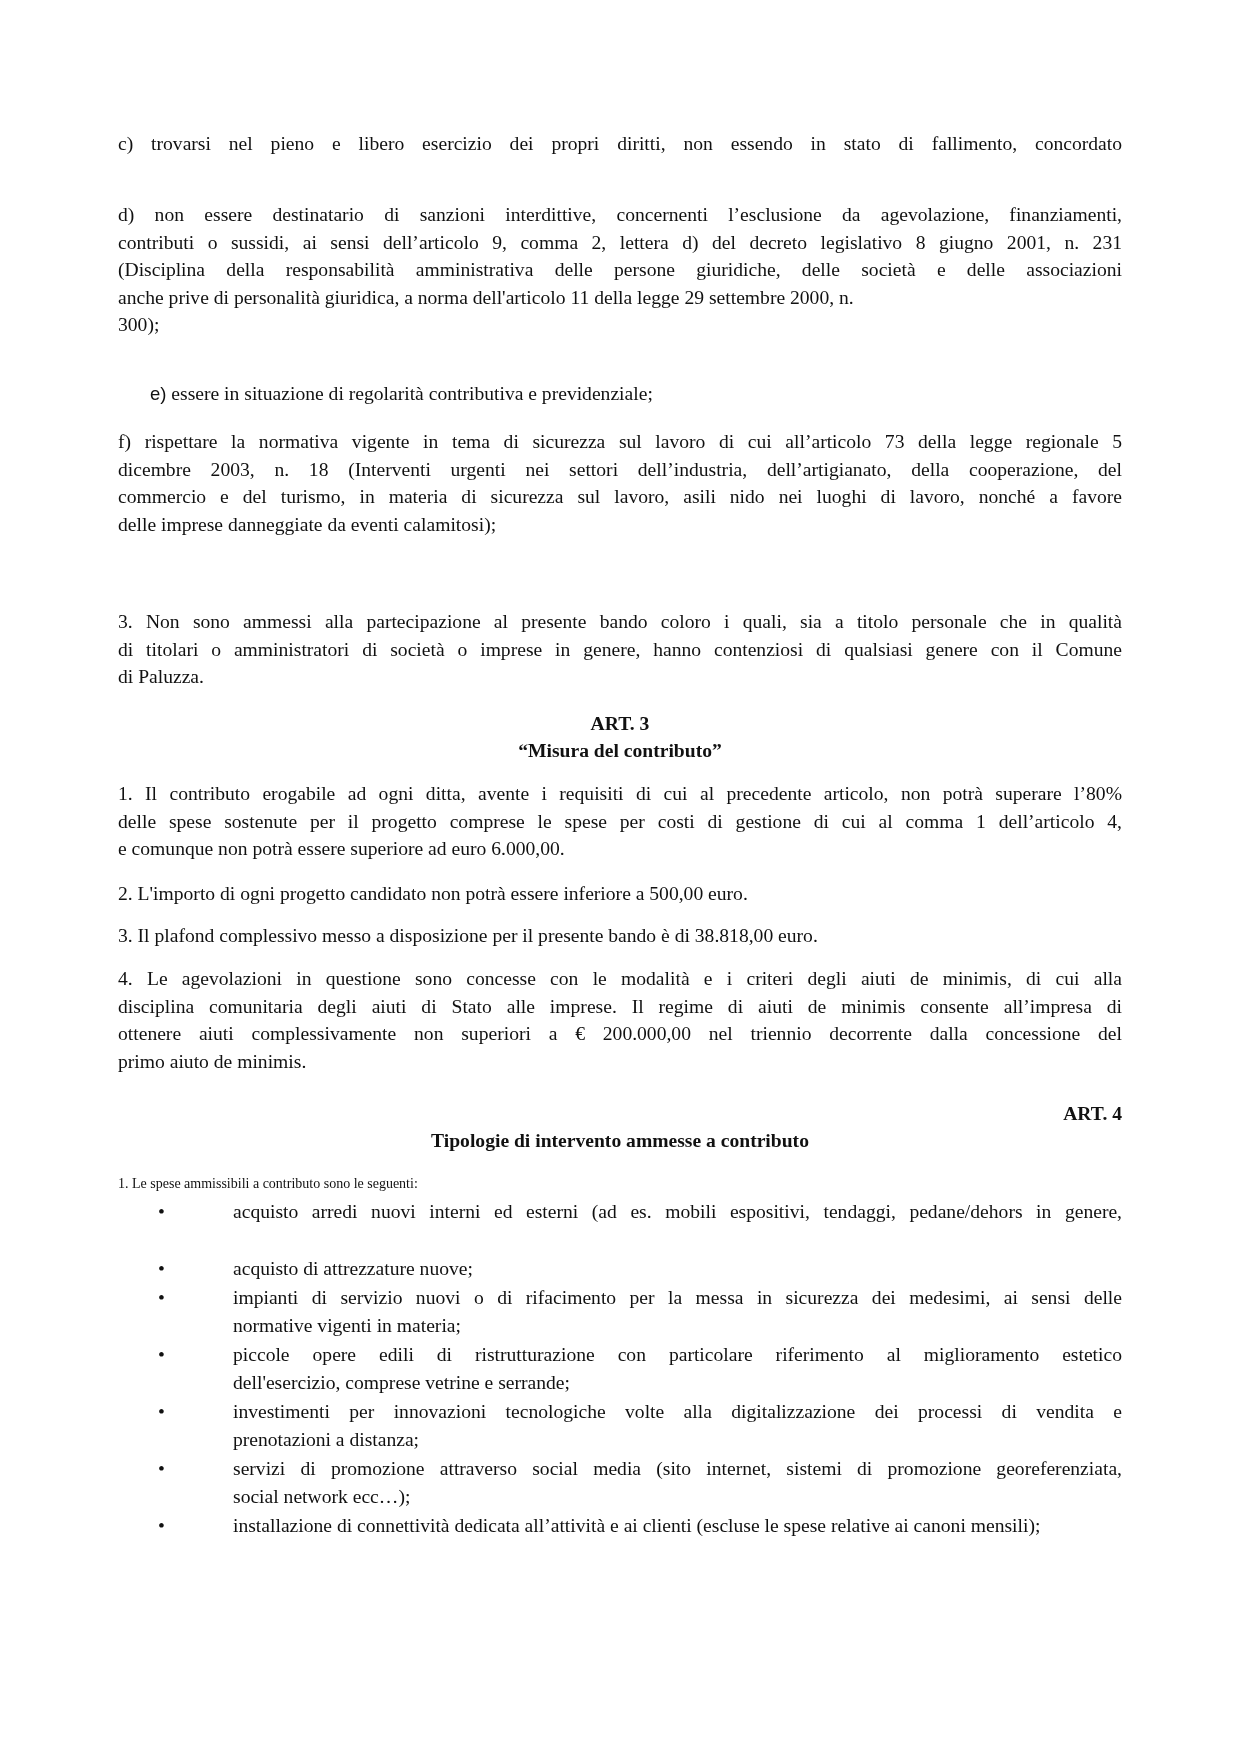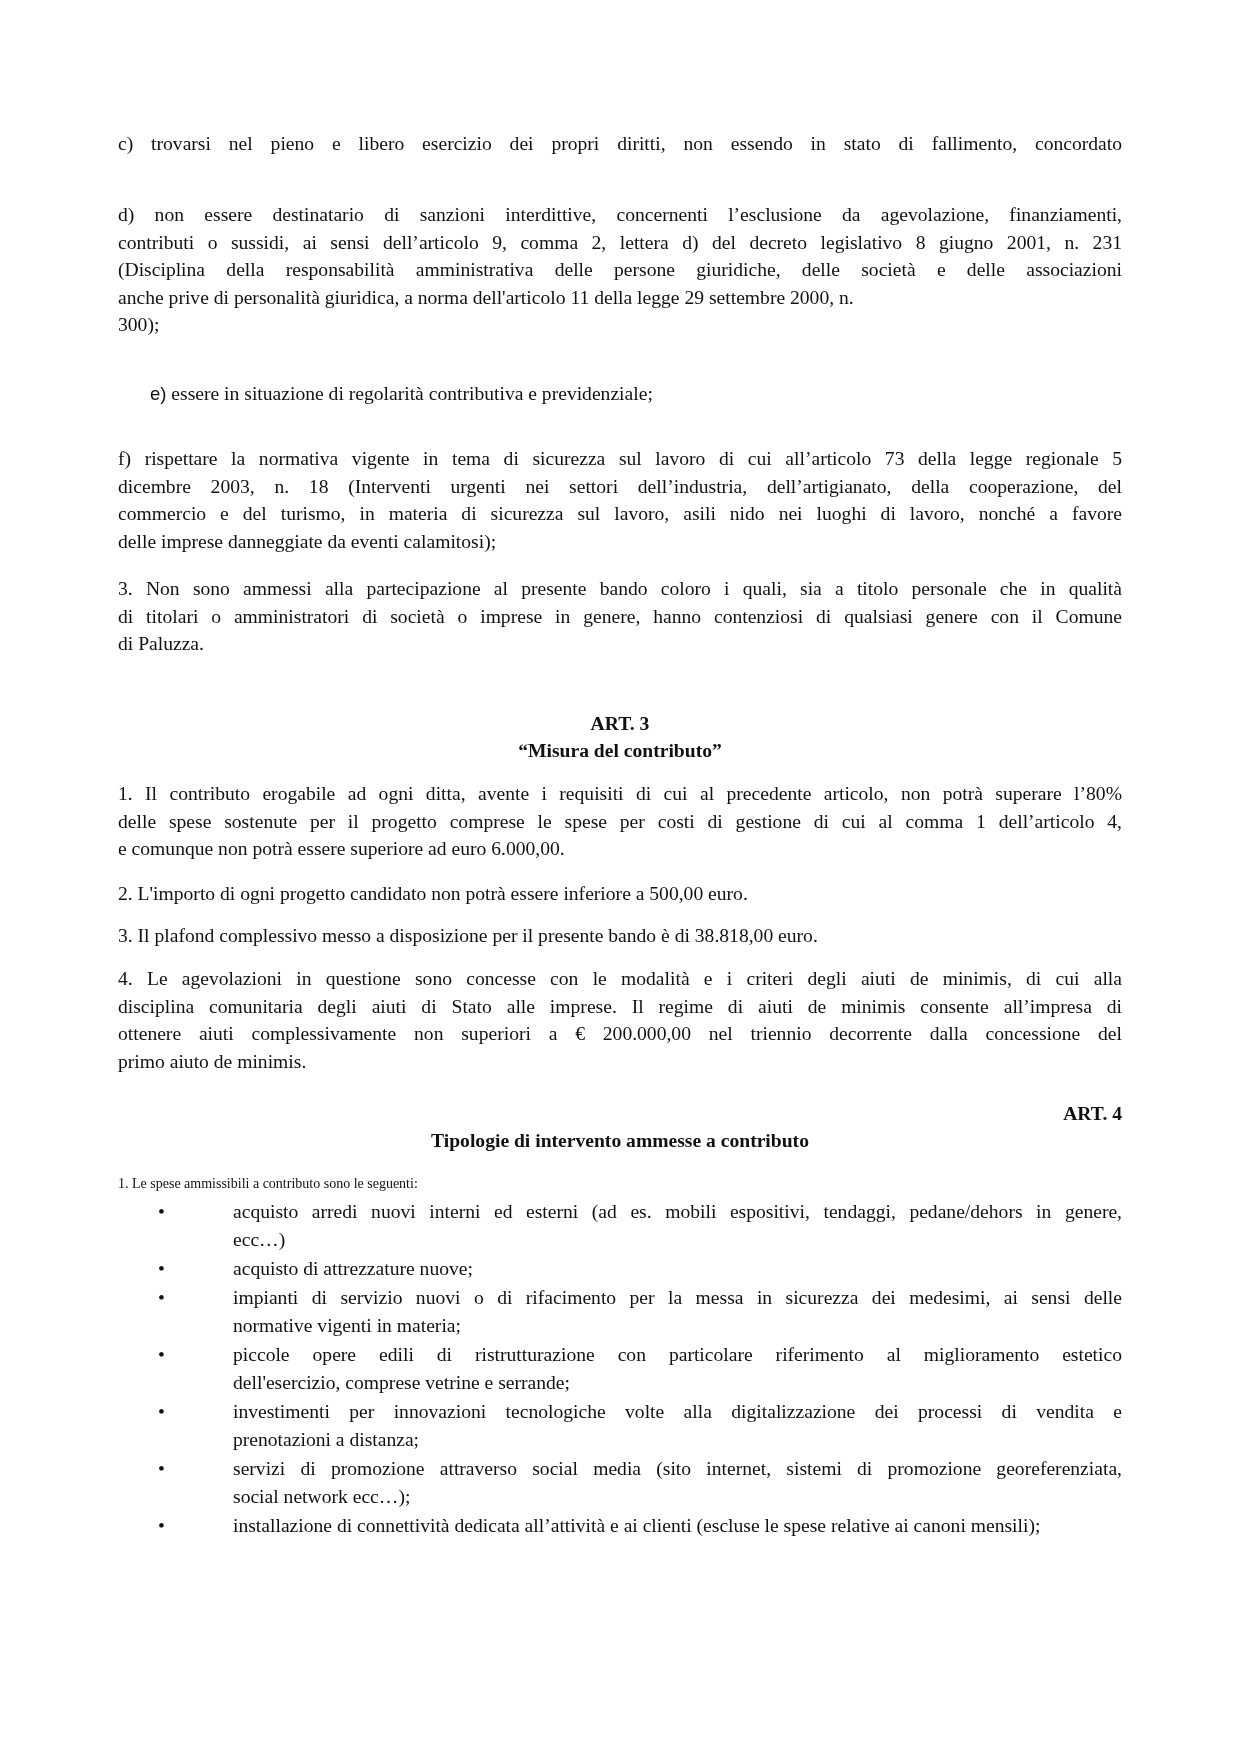--- a/index.html
+++ b/index.html
@@ -33,28 +33,28 @@
     <span class="jline">contributi o sussidi, ai sensi dell’articolo 9, comma 2, lettera d) del decreto legislativo 8 giugno 2001, n. 231</span>
     <span class="jline">(Disciplina della responsabilità amministrativa delle persone giuridiche, delle società e delle associazioni</span>
     <span class="lastline">anche prive di personalità giuridica, a norma dell'articolo 11 della legge 29 settembre 2000, n.</span>
     <span class="lastline">300);</span>
   </div>
 
   <div class="blk" style="top:380px;margin-left:32px;">
     <span class="e-letter">e)</span><span> essere in situazione di regolarità contributiva e previdenziale;</span>
   </div>
 
-  <div class="blk" style="top:445px;">
+  <div class="blk" style="top:428px;">
     <span class="jline">f) rispettare la normativa vigente in tema di sicurezza sul lavoro di cui all’articolo 73 della legge regionale 5</span>
     <span class="jline">dicembre 2003, n. 18 (Interventi urgenti nei settori dell’industria, dell’artigianato, della cooperazione, del</span>
     <span class="jline">commercio e del turismo, in materia di sicurezza sul lavoro, asili nido nei luoghi di lavoro, nonché a favore</span>
     <span class="lastline">delle imprese danneggiate da eventi calamitosi);</span>
   </div>
 
-  <div class="blk" style="top:575px;">
+  <div class="blk" style="top:608px;">
     <span class="jline">3. Non sono ammessi alla partecipazione al presente bando coloro i quali, sia a titolo personale che in qualità</span>
     <span class="jline">di titolari o amministratori di società o imprese in genere, hanno contenziosi di qualsiasi genere con il Comune</span>
     <span class="lastline">di Paluzza.</span>
   </div>
 
   <div class="heading" style="top:710px;">ART. 3</div>
   <div class="heading" style="top:737px;">“Misura del contributo”</div>
 
   <div class="blk" style="top:780px;">
     <span class="jline">1. Il contributo erogabile ad ogni ditta, avente i requisiti di cui al precedente articolo, non potrà superare l’80%</span>
@@ -79,21 +79,20 @@
 
   <div class="heading" style="top:1100px;text-align:right;">ART. 4</div>
   <div class="heading" style="top:1127px;">Tipologie di intervento ammesse a contributo</div>
 
   <div class="listintro" style="top:1170px;">1.  Le spese ammissibili a contributo sono le seguenti:</div>
 
   <div class="bullet-item" style="top:1198px;">
     <span class="bullet-dot">•</span>
     <div class="bullet-text">
       <span class="jline">acquisto arredi nuovi interni ed esterni (ad es. mobili espositivi, tendaggi, pedane/dehors in genere,</span>
-      <span class="lastline">ecc…)</span>
     </div>
   </div>
 
   <div class="bullet-item" style="top:1255px;">
     <span class="bullet-dot">•</span>
     <div class="bullet-text">
       <span class="lastline">acquisto di attrezzature nuove;</span>
     </div>
   </div>
 

